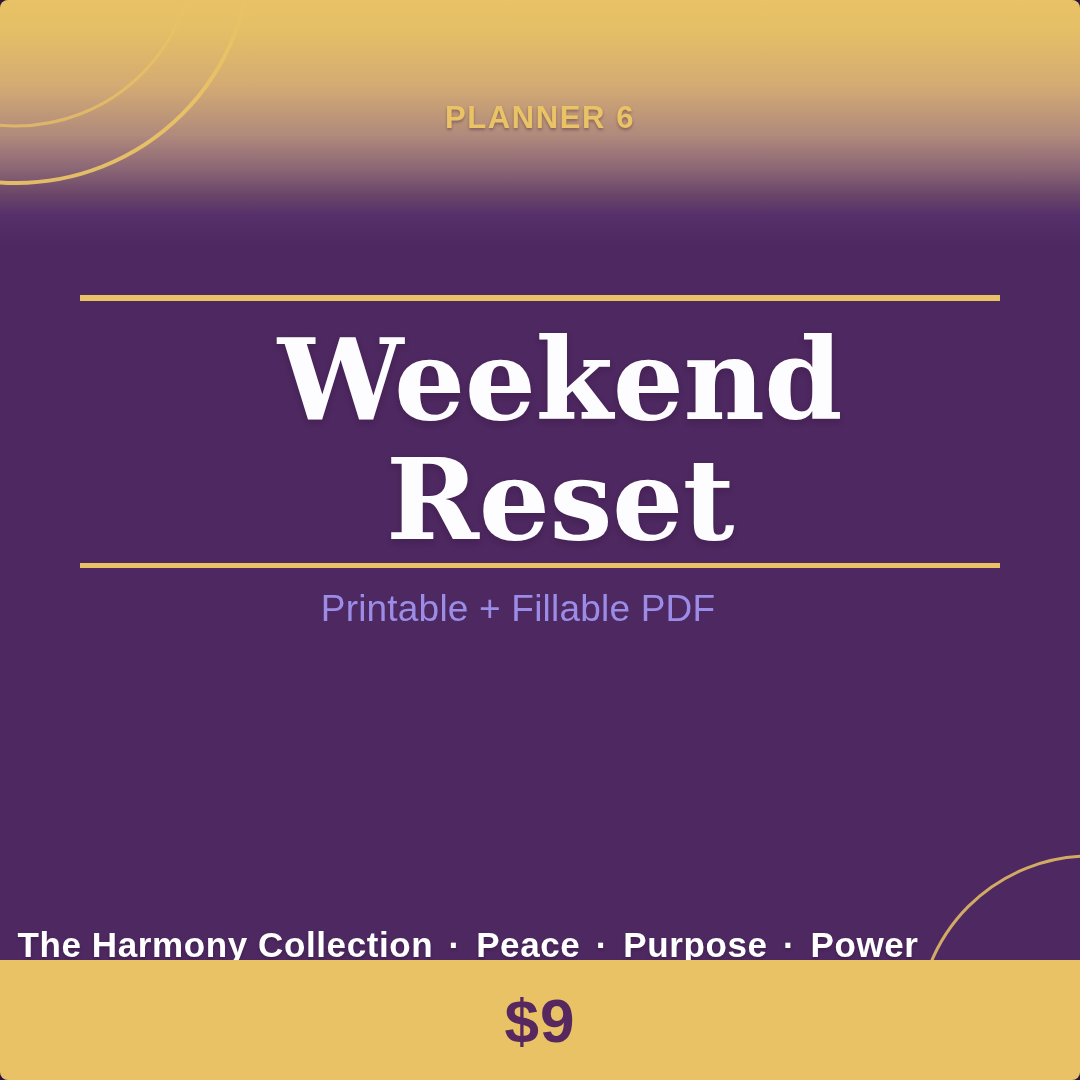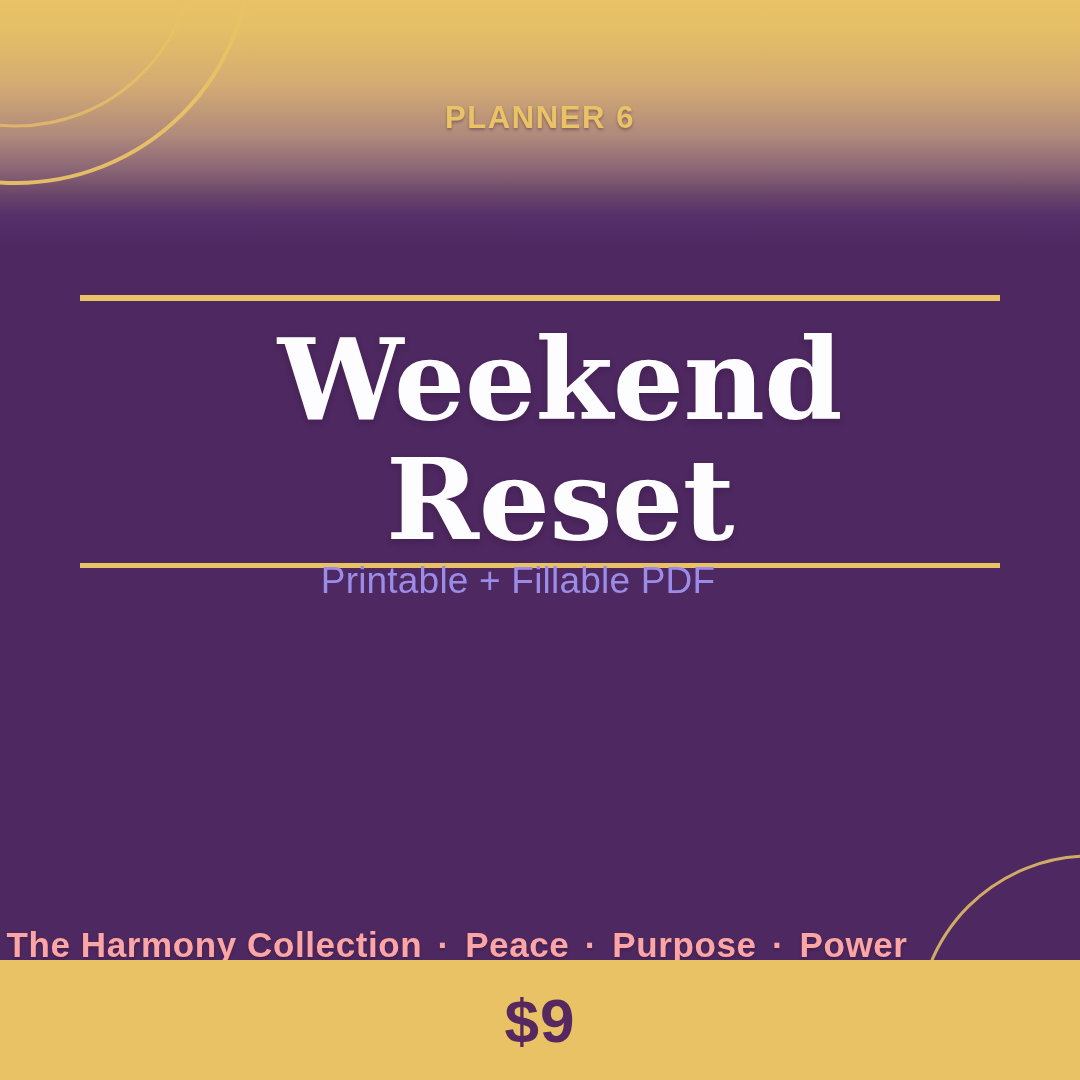--- a/index.html
+++ b/index.html
@@ -10,20 +10,21 @@
   body {
     font-family: "Liberation Sans", sans-serif;
   }
 
   #poster {
     position: relative;
     width: 1080px;
     height: 1080px;
     overflow: hidden;
     background: #4e2860;
+    border-radius: 8px;
   }
 
   
   .bg-gradient {
     position: absolute;
     left: 0; top: 0;
     width: 1080px;
     height: 1080px;
     background: linear-gradient(180deg,
         #e9c266 0px,
@@ -125,39 +126,39 @@
     text-shadow: 0 3px 6px rgba(30,10,40,0.22);
     padding-left: 20px;
   }
   .title-line { display: block; }
   .title-line + .title-line { margin-top: 8px; }
 
   
   .subtitle {
     position: absolute;
     left: 0;
-    top: 560px;
+    top: 588px;
     width: 1036px;
     text-align: center;
     font-size: 37px;
     color: #9b8ce8;
     letter-spacing: 0.2px;
   }
 
   
   .tagline {
     position: absolute;
-    left: 1px;
+    left: 12px;
     top: 925px;
     width: 912px;
     text-align: center;
     font-size: 35px;
     font-weight: bold;
     letter-spacing: 0.6px;
-    color: #fca5a5;
+    color: #ffffff;
     white-space: nowrap;
     text-shadow: 0 2px 3px rgba(35,12,45,0.30);
   }
   .tagline .dot { padding: 0 5px; }
 
   
   .price-band {
     position: absolute;
     left: 0;
     top: 960px;

